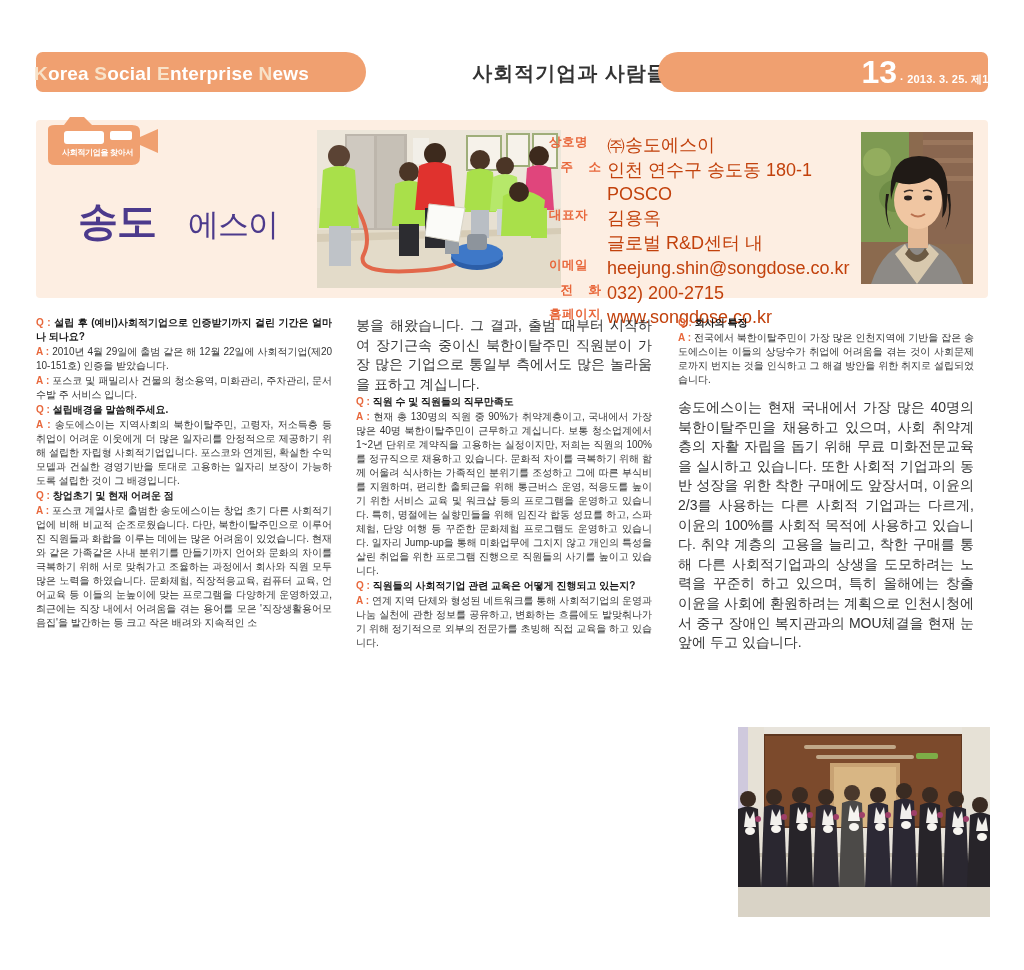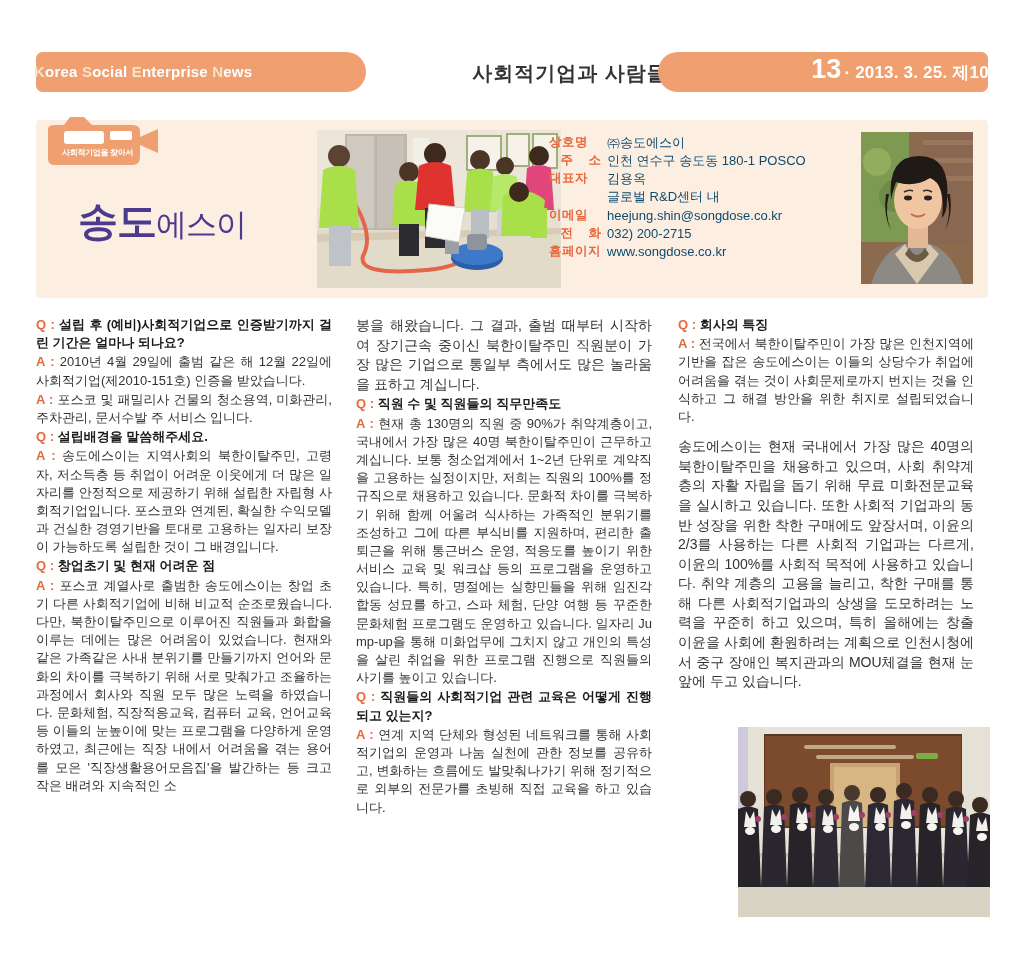--- a/index.html
+++ b/index.html
@@ -15,89 +15,89 @@
 
   
   .masthead{position:absolute;left:0;top:52px;width:1024px;height:42px;}
   .mast-left{
     position:absolute;left:36px;top:0;width:330px;height:40px;
     background:#f0a070;
     border-radius:20px 60px 60px 20px;
   }
   .mast-left-text{
     position:absolute;left:34px;top:11px;
-    font-size:15px;font-weight:bold;color:#ffffff;letter-spacing:.2px;
+    font-size:19px;font-weight:bold;color:#ffffff;letter-spacing:.2px;
     white-space:nowrap;
   }
   .mast-left-text .cap{color:#f8e2c8;}
   .mast-center{
     position:absolute;left:430px;top:8px;width:280px;
     text-align:center;font-size:20px;font-weight:bold;color:#333;
     letter-spacing:1px;
   }
   .mast-right{
     position:absolute;right:36px;top:0;width:330px;height:40px;
     background:#f0a070;
     border-radius:60px 20px 20px 60px;
   }
   .mast-right-inner{
     position:absolute;right:18px;top:4px;
     color:#ffffff;white-space:nowrap;
     display:flex;align-items:baseline;gap:3px;
   }
-  .pagenum{font-size:27px;font-weight:bold;line-height:1;}
-  .issue{font-size:17px;font-weight:bold;letter-spacing:.2px;}
+  .pagenum{font-size:32px;font-weight:bold;line-height:1;}
+  .issue{font-size:11px;font-weight:bold;letter-spacing:.2px;}
 
   
   .feature{
     position:absolute;left:36px;top:120px;width:952px;height:178px;
     background:#fdeee2;border-radius:4px;
   }
   .cam-badge{
     position:absolute;left:4px;top:-5px;width:130px;height:58px;
   }
   .cam-badge .cam-label{
     position:absolute;left:22px;top:32px;
     font-size:8px;font-weight:bold;color:#ffffff;letter-spacing:-0.3px;
     white-space:nowrap;
   }
   .brand-title{
     position:absolute;left:42px;top:74px;
     font-size:40px;font-weight:bold;color:#4c3a8c;
     letter-spacing:-1px;white-space:nowrap;
   }
-  .brand-title .sub{font-size:31px;font-weight:normal;}
+  .brand-title .sub{font-size:31px;font-weight:normal;margin-left:32px;}
 
   .photo{position:absolute;overflow:hidden;background:#ccc;}
   .photo-work{left:281px;top:10px;width:244px;height:158px;}
   .photo-portrait{
     position:absolute;left:825px;top:12px;width:112px;height:152px;
     overflow:hidden;border:0;
   }
 
   
   .infobox{position:absolute;left:513px;top:14px;width:280px;}
   .inforow{display:flex;margin-bottom:1px;line-height:1.32;}
   .infokey{
     width:58px;flex:0 0 58px;color:#e8683c;font-weight:bold;font-size:12.5px;
     letter-spacing:.5px;
   }
   .infokey.sp{letter-spacing:6px;text-align:right;}
-  .infoval{font-size:13px;color:#0c4a6e;flex:1;}
+  .infoval{font-size:18px;color:#c2410c;flex:1;}
   .infoval.cont{margin-left:58px;}
 
   
   .cols{position:absolute;left:36px;top:316px;width:952px;}
   .col{position:absolute;top:0;width:296px;}
   .col1{left:0;}
   .col2{left:320px;}
   .col3{left:642px;}
   p.q, p.a{
     margin:0 0 1px 0;
-    font-size:13px;line-height:1.40;
+    font-size:10px;line-height:1.40;
     text-align:justify;
     text-justify:inter-character;
     word-break:break-all;
     color:#2d2d2d;
   }
   p.q{font-weight:bold;color:#1a1a1a;}
   p.a{color:#333;}
   .mark{color:#e8683c;font-weight:bold;}
   .mark-a{color:#e8683c;font-weight:bold;}
   p.plain{

